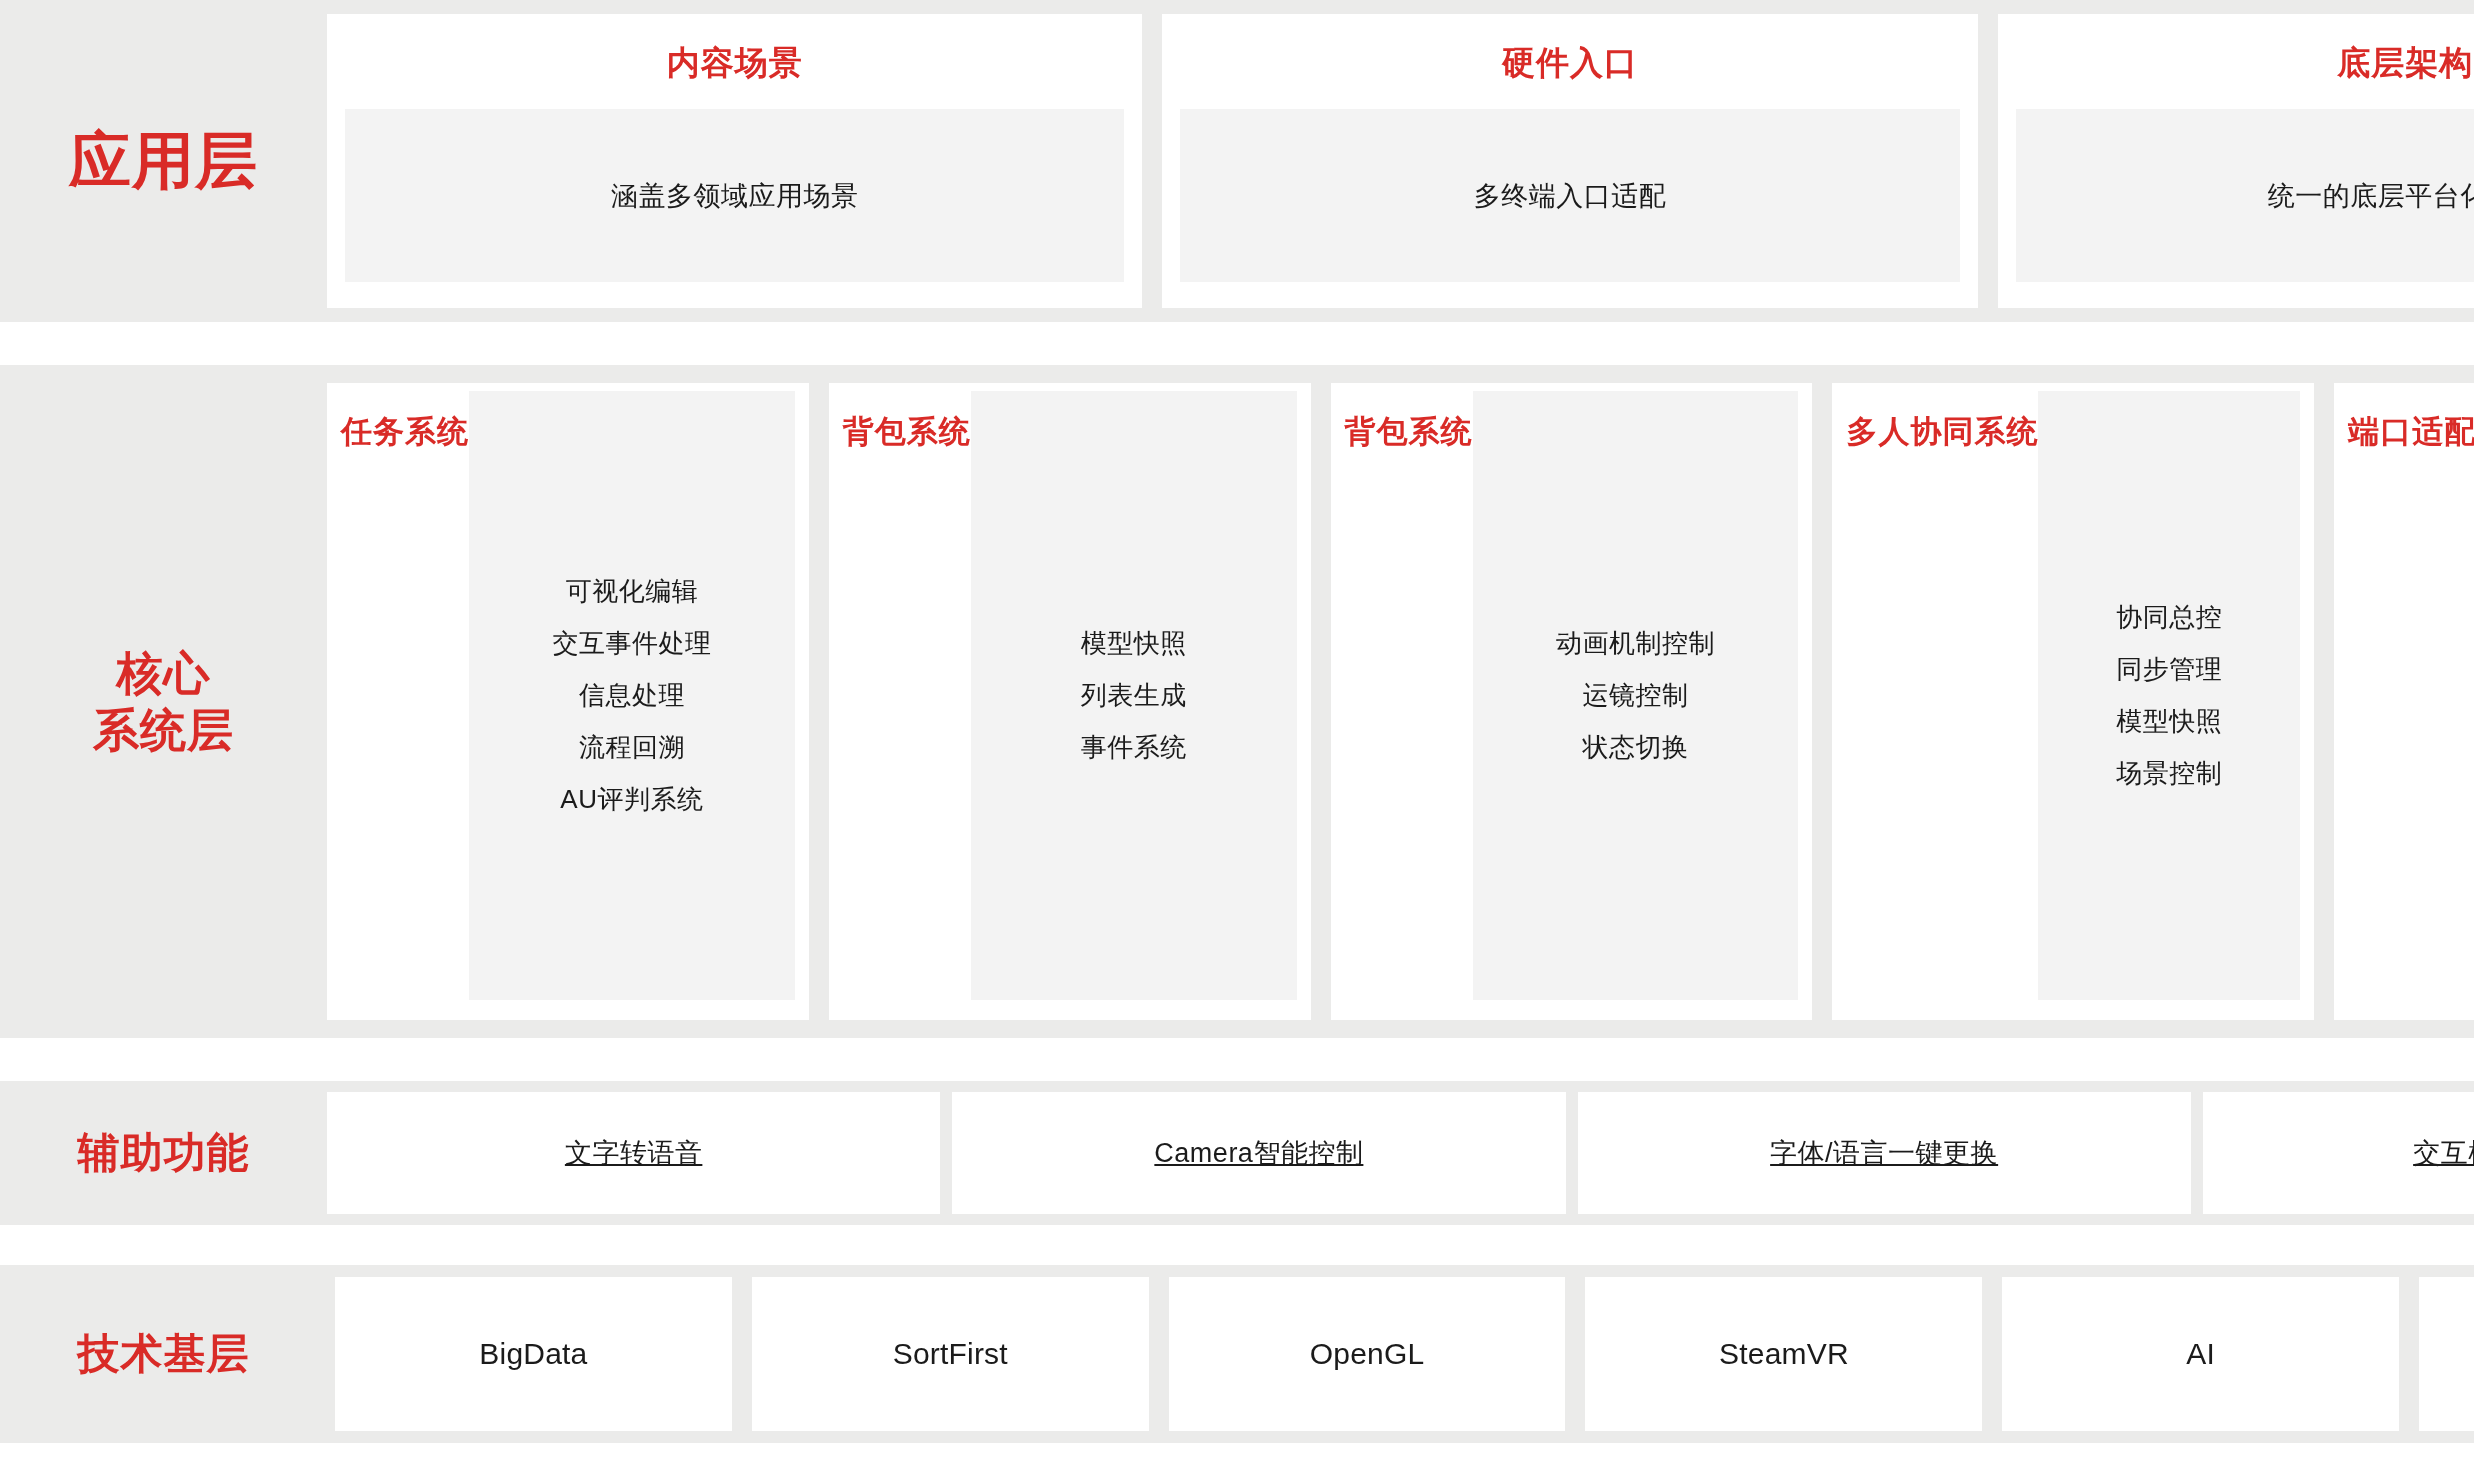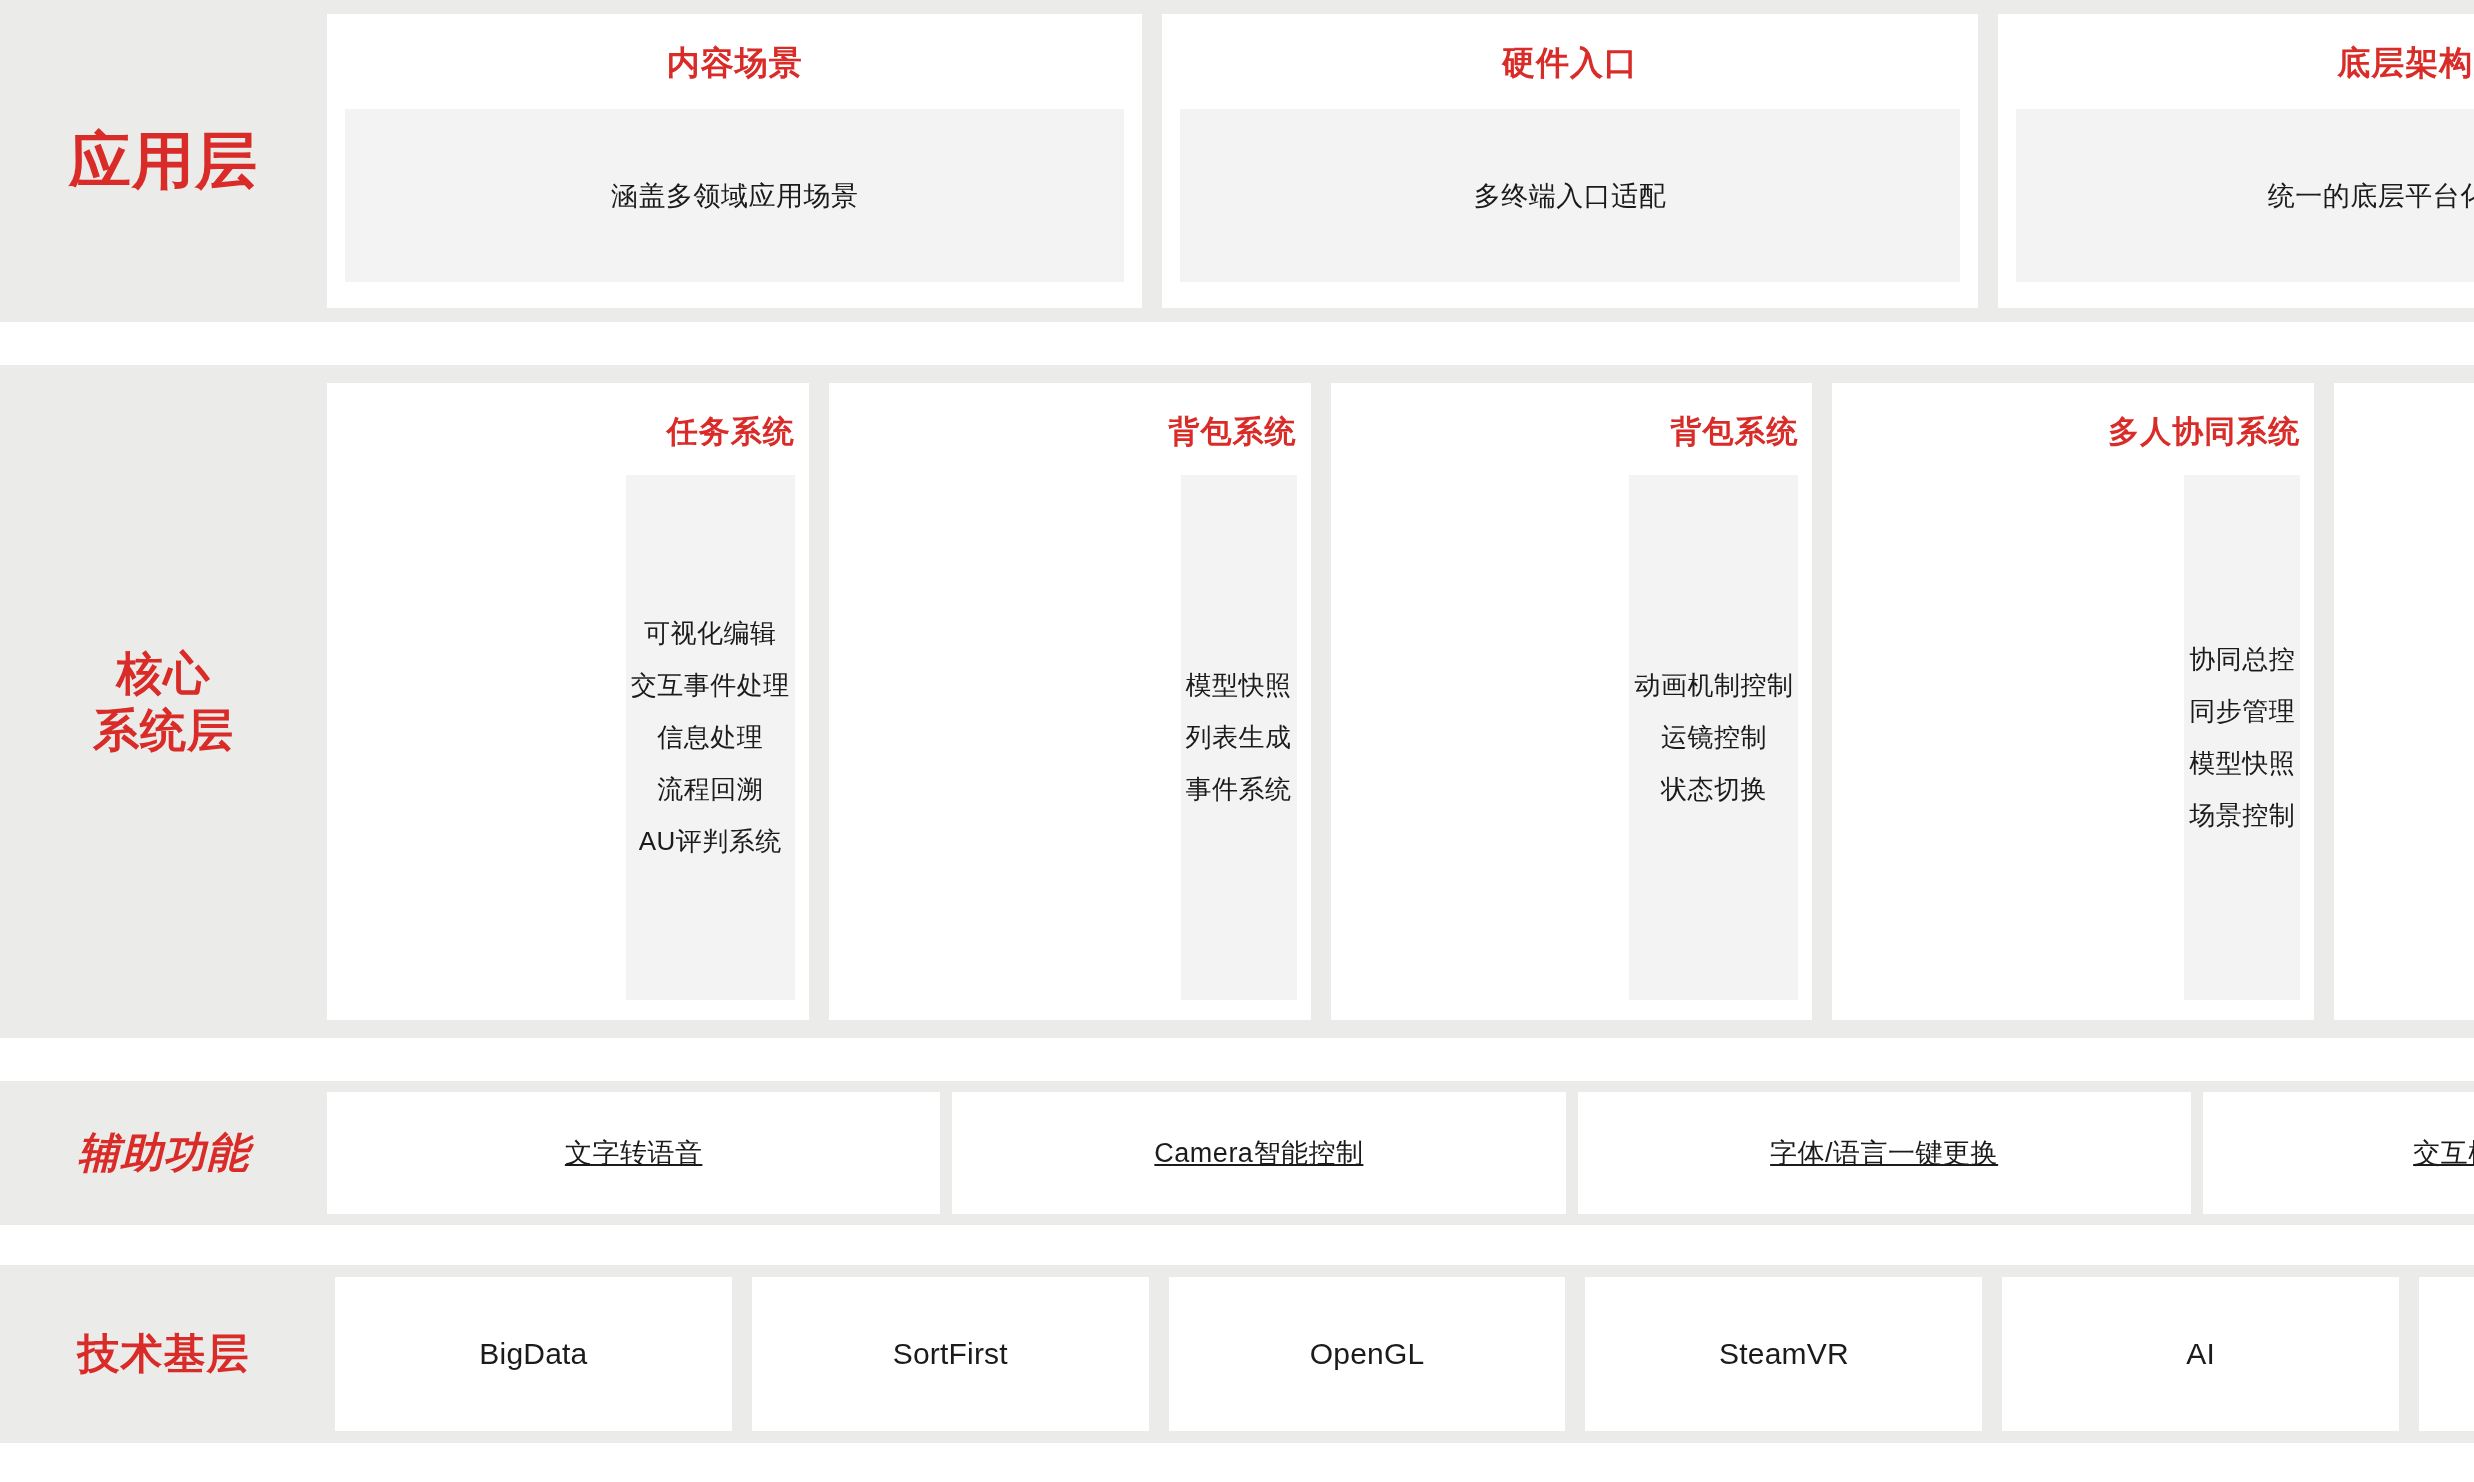--- a/index.html
+++ b/index.html
@@ -93,22 +93,21 @@
   .row-core .band-body {
     padding: 18px 37px 18px 0;
     gap: 20px;
   }
   .core-card {
     flex: 1 1 0;
     background: #ffffff;
     box-sizing: border-box;
     padding: 8px 14px 20px 14px;
     display: flex;
-    flex-direction: column;
-    align-items: flex-end;
+    flex-direction: row;
   }
   .core-card-title {
     color: #d92b27;
     font-size: 31px;
     font-weight: bold;
     text-align: center;
     letter-spacing: 1px;
     padding: 20px 0 22px 0;
     white-space: nowrap;
   }
@@ -126,21 +125,21 @@
   .core-item {
     color: #1b1b1b;
     font-size: 26px;
     text-align: center;
     letter-spacing: 0.5px;
     white-space: nowrap;
   }
 
   
   .row-aux { height: 144px; }
-  .row-aux .band-label { font-size: 42px; font-style: italic; }
+  .row-aux .band-label { font-size: 42px; }
   .row-aux .band-body {
     padding: 11px 37px 11px 0;
     gap: 12px;
   }
   .aux-card {
     flex: 1 1 0;
     background: #ffffff;
     display: flex;
     align-items: center;
     justify-content: center;

